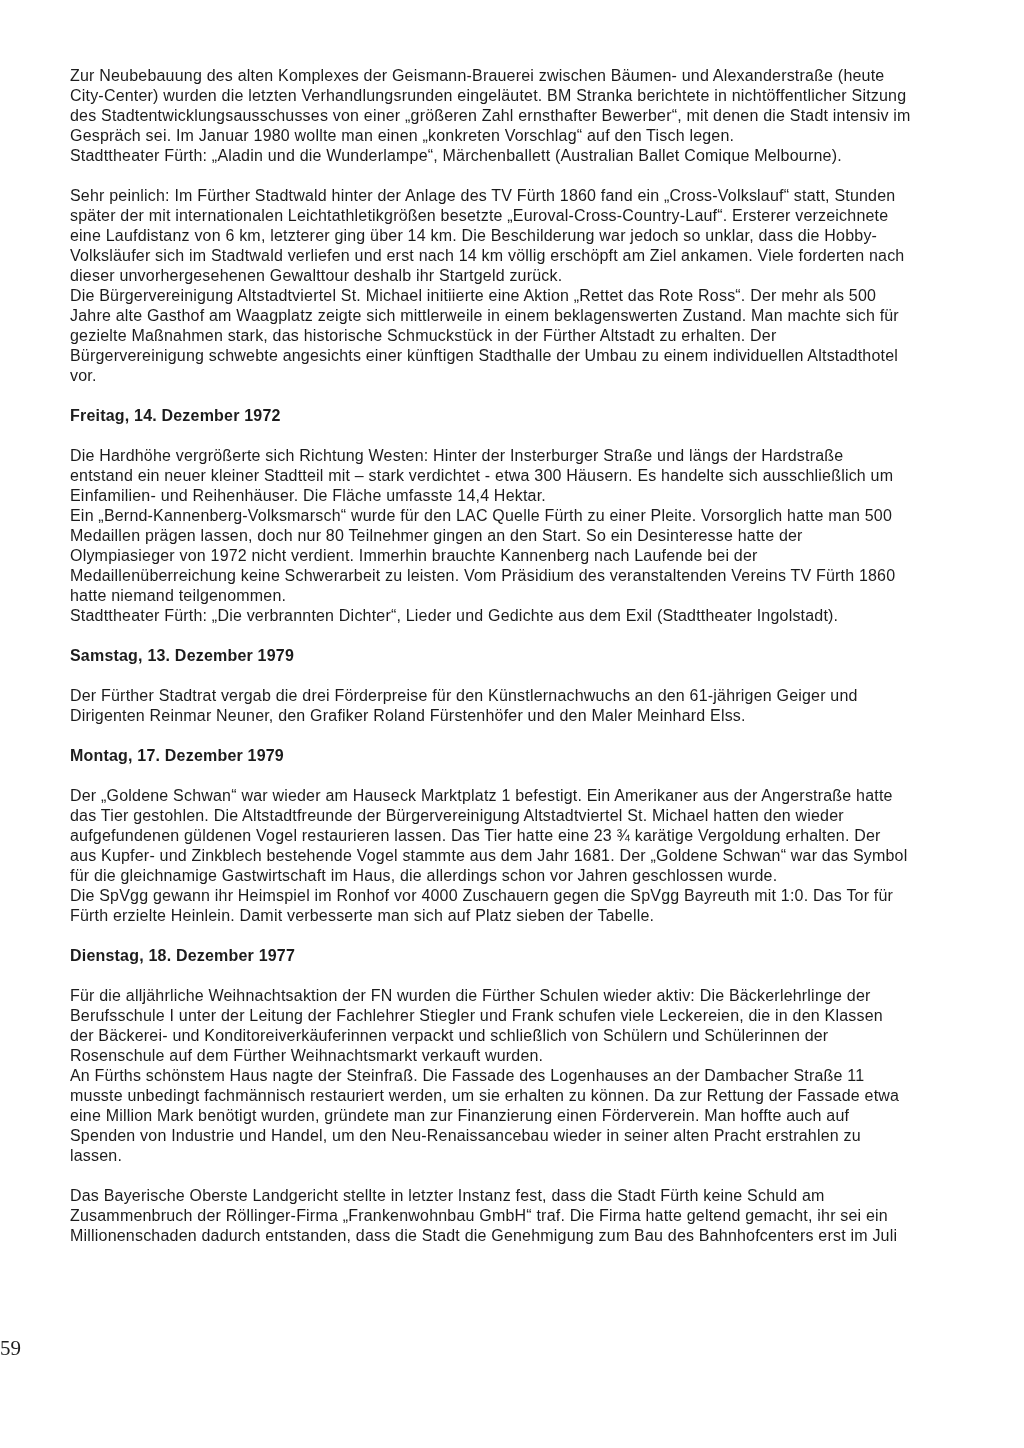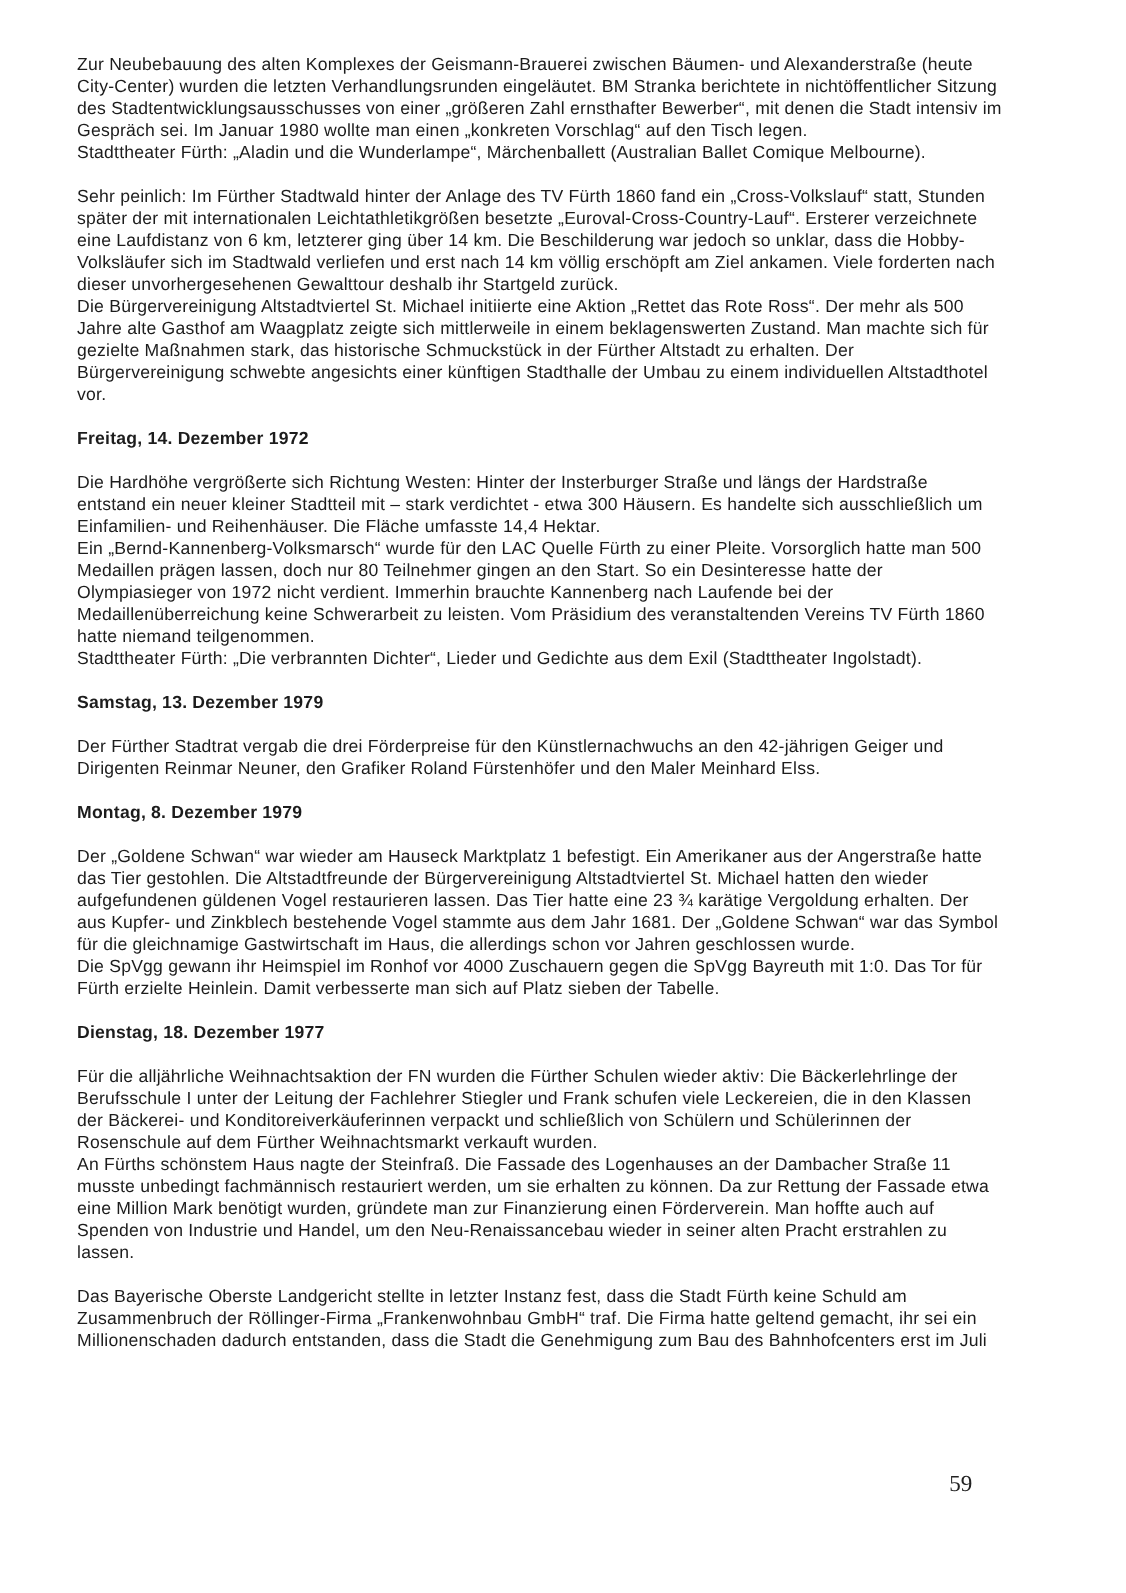--- a/index.html
+++ b/index.html
@@ -11,41 +11,41 @@
     width: 1024px;
     height: 1448px;
     position: relative;
     font-family: "Liberation Sans", sans-serif;
     color: #1c1c1c;
     overflow: hidden;
   }
   .doc {
     position: absolute;
     left: 70px;
-    top: 50px;
+    top: 66px;
     width: 912px;
     font-size: 16px;
     line-height: 20px;
     letter-spacing: 0.2px;
   }
   .para {
     margin: 0 0 20px 0;
     white-space: pre-line;
   }
   .head {
     margin: 0 0 20px 0;
     font-weight: bold;
     white-space: pre-line;
   }
   .pagenum {
     position: absolute;
     top: 1336px;
     left: 0;
     width: 884px;
-    text-align: right;
+    text-align: left;
     font-family: "Liberation Serif", serif;
     font-size: 21px;
     color: #222222;
   }
 </style>
 </head>
 <body>
 
 <div class="doc">
   <p class="para">Zur Neubebauung des alten Komplexes der Geismann-Brauerei zwischen Bäumen- und Alexanderstraße (heute
@@ -67,23 +67,23 @@
   <p class="para">Die Hardhöhe vergrößerte sich Richtung Westen: Hinter der Insterburger Straße und längs der Hardstraße
 entstand ein neuer kleiner Stadtteil mit – stark verdichtet - etwa 300 Häusern. Es handelte sich ausschließlich um
 Einfamilien- und Reihenhäuser. Die Fläche umfasste 14,4 Hektar.
 Ein „Bernd-Kannenberg-Volksmarsch“ wurde für den LAC Quelle Fürth zu einer Pleite. Vorsorglich hatte man 500
 Medaillen prägen lassen, doch nur 80 Teilnehmer gingen an den Start. So ein Desinteresse hatte der
 Olympiasieger von 1972 nicht verdient. Immerhin brauchte Kannenberg nach Laufende bei der
 Medaillenüberreichung keine Schwerarbeit zu leisten. Vom Präsidium des veranstaltenden Vereins TV Fürth 1860
 hatte niemand teilgenommen.
 Stadttheater Fürth: „Die verbrannten Dichter“, Lieder und Gedichte aus dem Exil (Stadttheater Ingolstadt).</p>
   <div class="head">Samstag, 13. Dezember 1979</div>
-  <p class="para">Der Fürther Stadtrat vergab die drei Förderpreise für den Künstlernachwuchs an den 42-jährigen Geiger und
+  <p class="para">Der Fürther Stadtrat vergab die drei Förderpreise für den Künstlernachwuchs an den 61-jährigen Geiger und
 Dirigenten Reinmar Neuner, den Grafiker Roland Fürstenhöfer und den Maler Meinhard Elss.</p>
-  <div class="head">Montag, 8. Dezember 1979</div>
+  <div class="head">Montag, 17. Dezember 1979</div>
   <p class="para">Der „Goldene Schwan“ war wieder am Hauseck Marktplatz 1 befestigt. Ein Amerikaner aus der Angerstraße hatte
 das Tier gestohlen. Die Altstadtfreunde der Bürgervereinigung Altstadtviertel St. Michael hatten den wieder
 aufgefundenen güldenen Vogel restaurieren lassen. Das Tier hatte eine 23 ¾ karätige Vergoldung erhalten. Der
 aus Kupfer- und Zinkblech bestehende Vogel stammte aus dem Jahr 1681. Der „Goldene Schwan“ war das Symbol
 für die gleichnamige Gastwirtschaft im Haus, die allerdings schon vor Jahren geschlossen wurde.
 Die SpVgg gewann ihr Heimspiel im Ronhof vor 4000 Zuschauern gegen die SpVgg Bayreuth mit 1:0. Das Tor für
 Fürth erzielte Heinlein. Damit verbesserte man sich auf Platz sieben der Tabelle.</p>
   <div class="head">Dienstag, 18. Dezember 1977</div>
   <p class="para">Für die alljährliche Weihnachtsaktion der FN wurden die Fürther Schulen wieder aktiv: Die Bäckerlehrlinge der
 Berufsschule I unter der Leitung der Fachlehrer Stiegler und Frank schufen viele Leckereien, die in den Klassen

